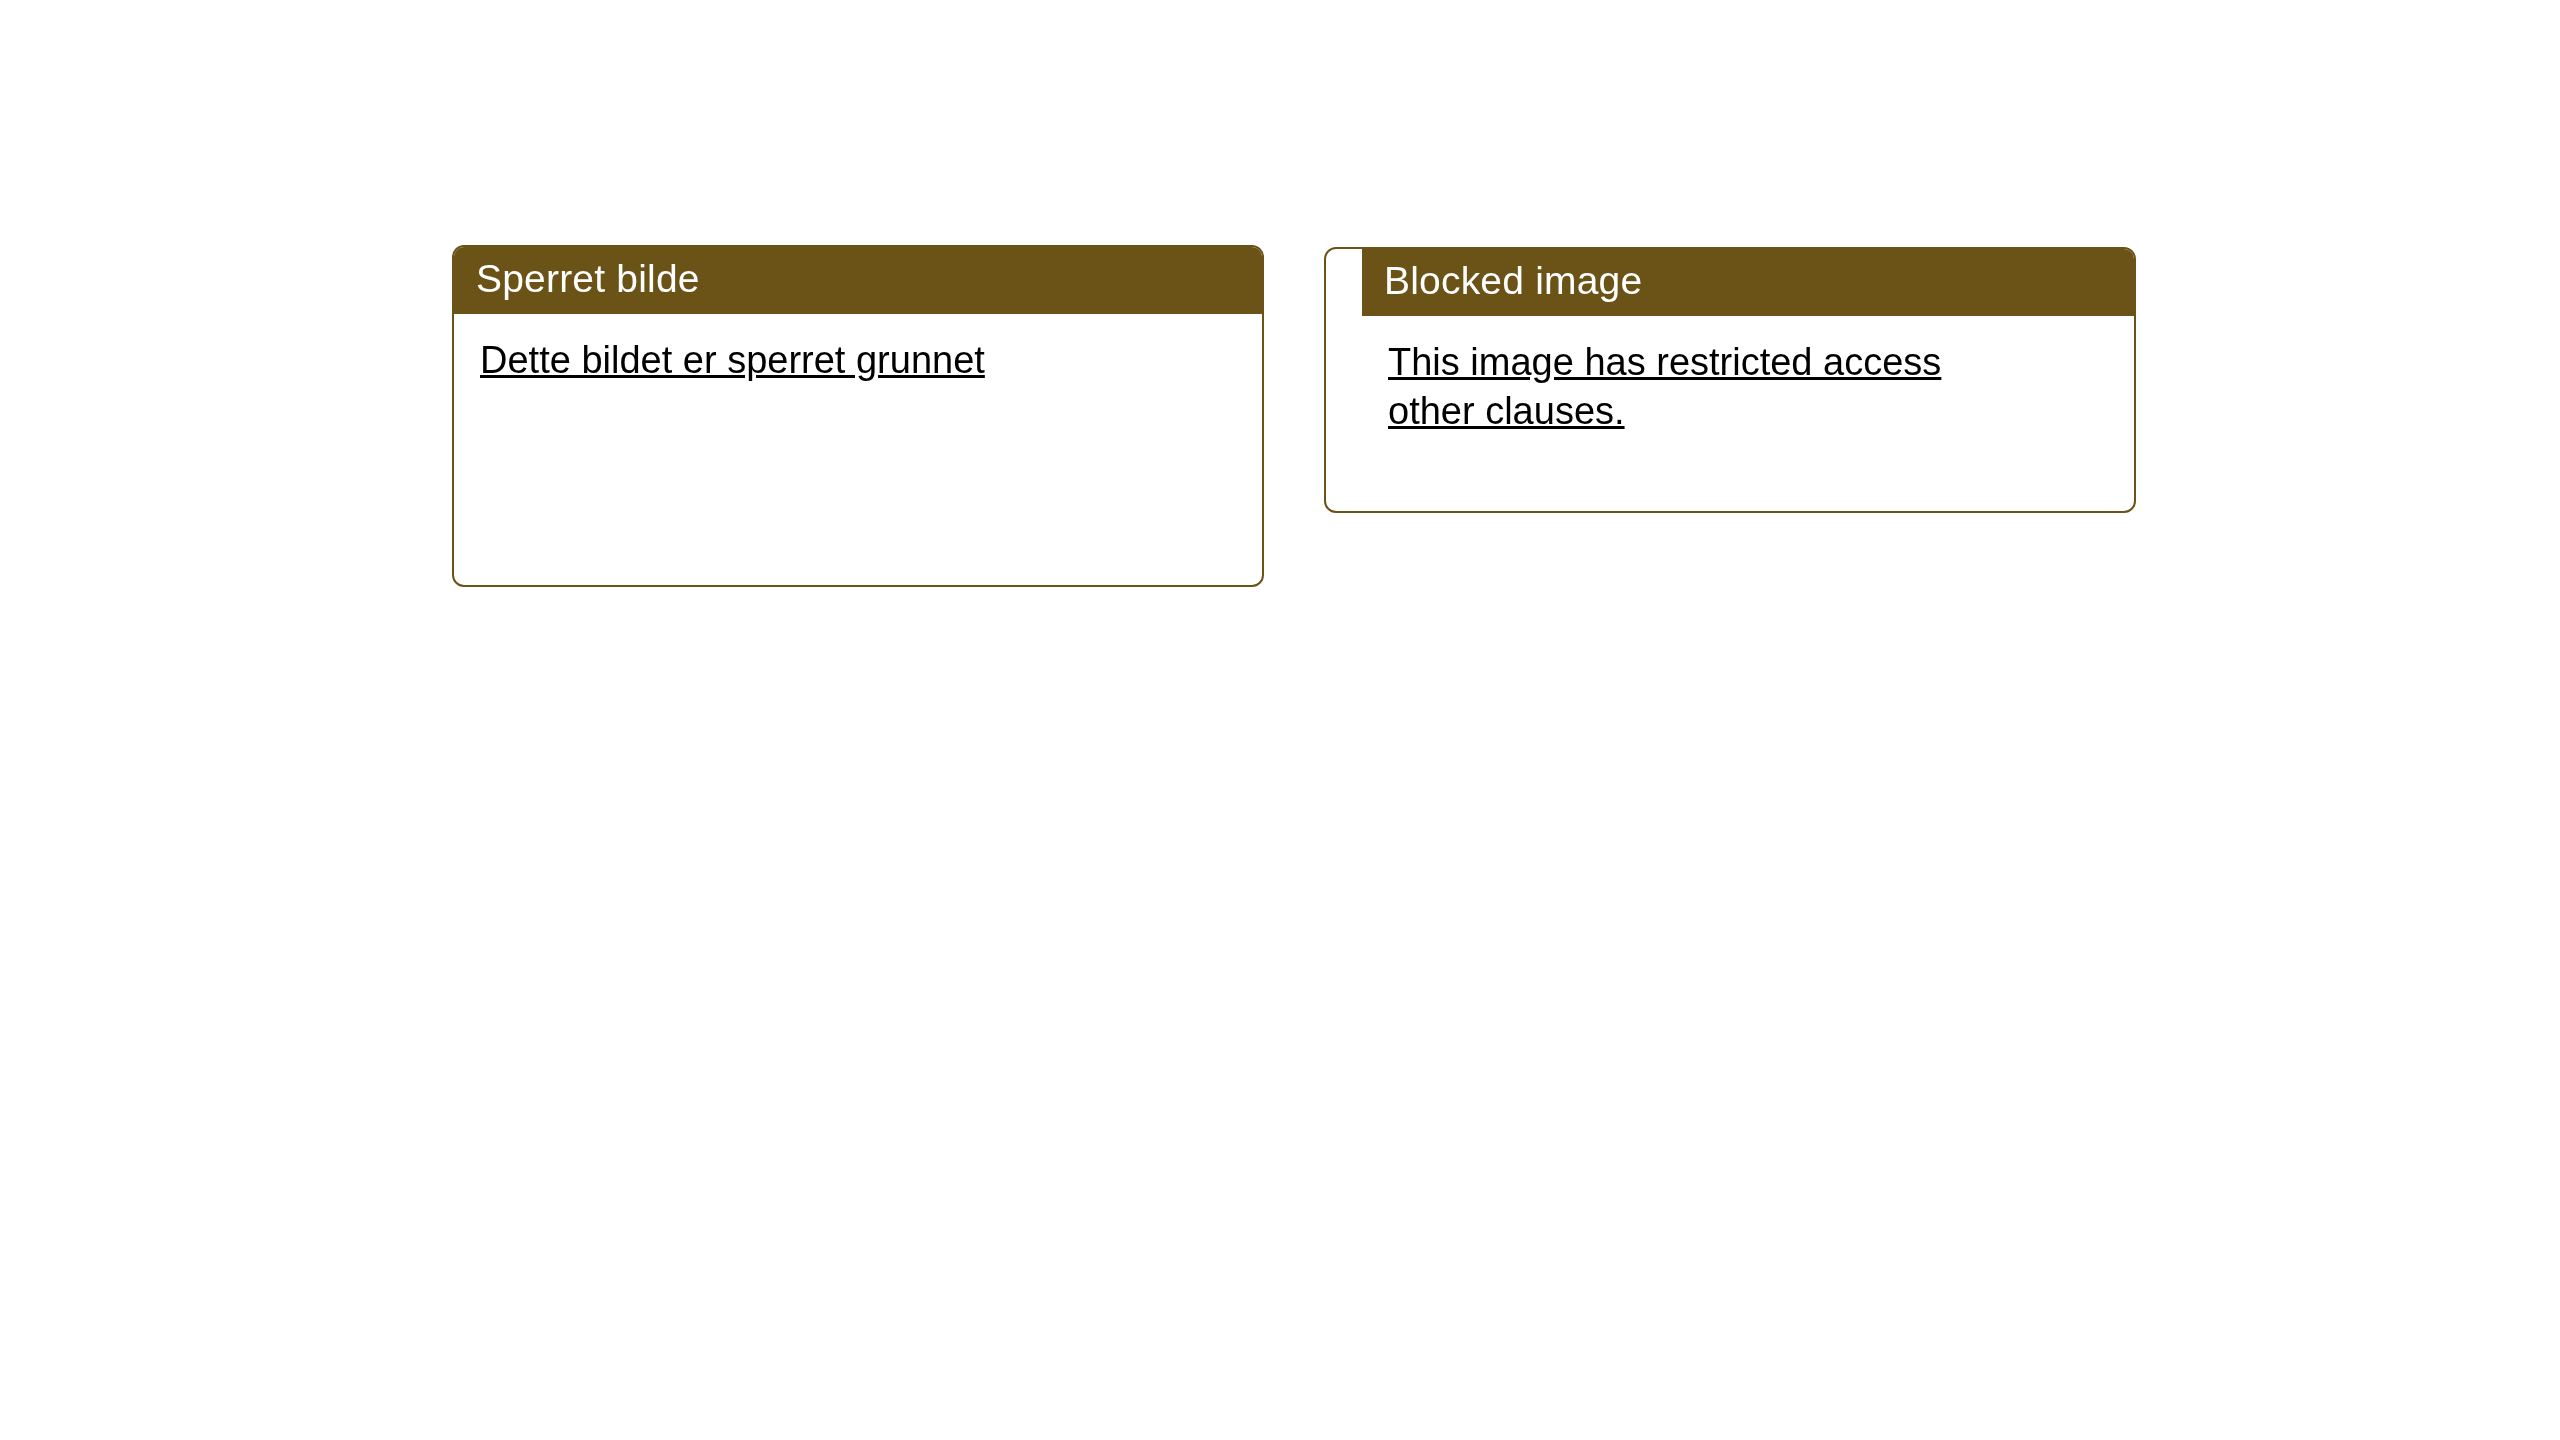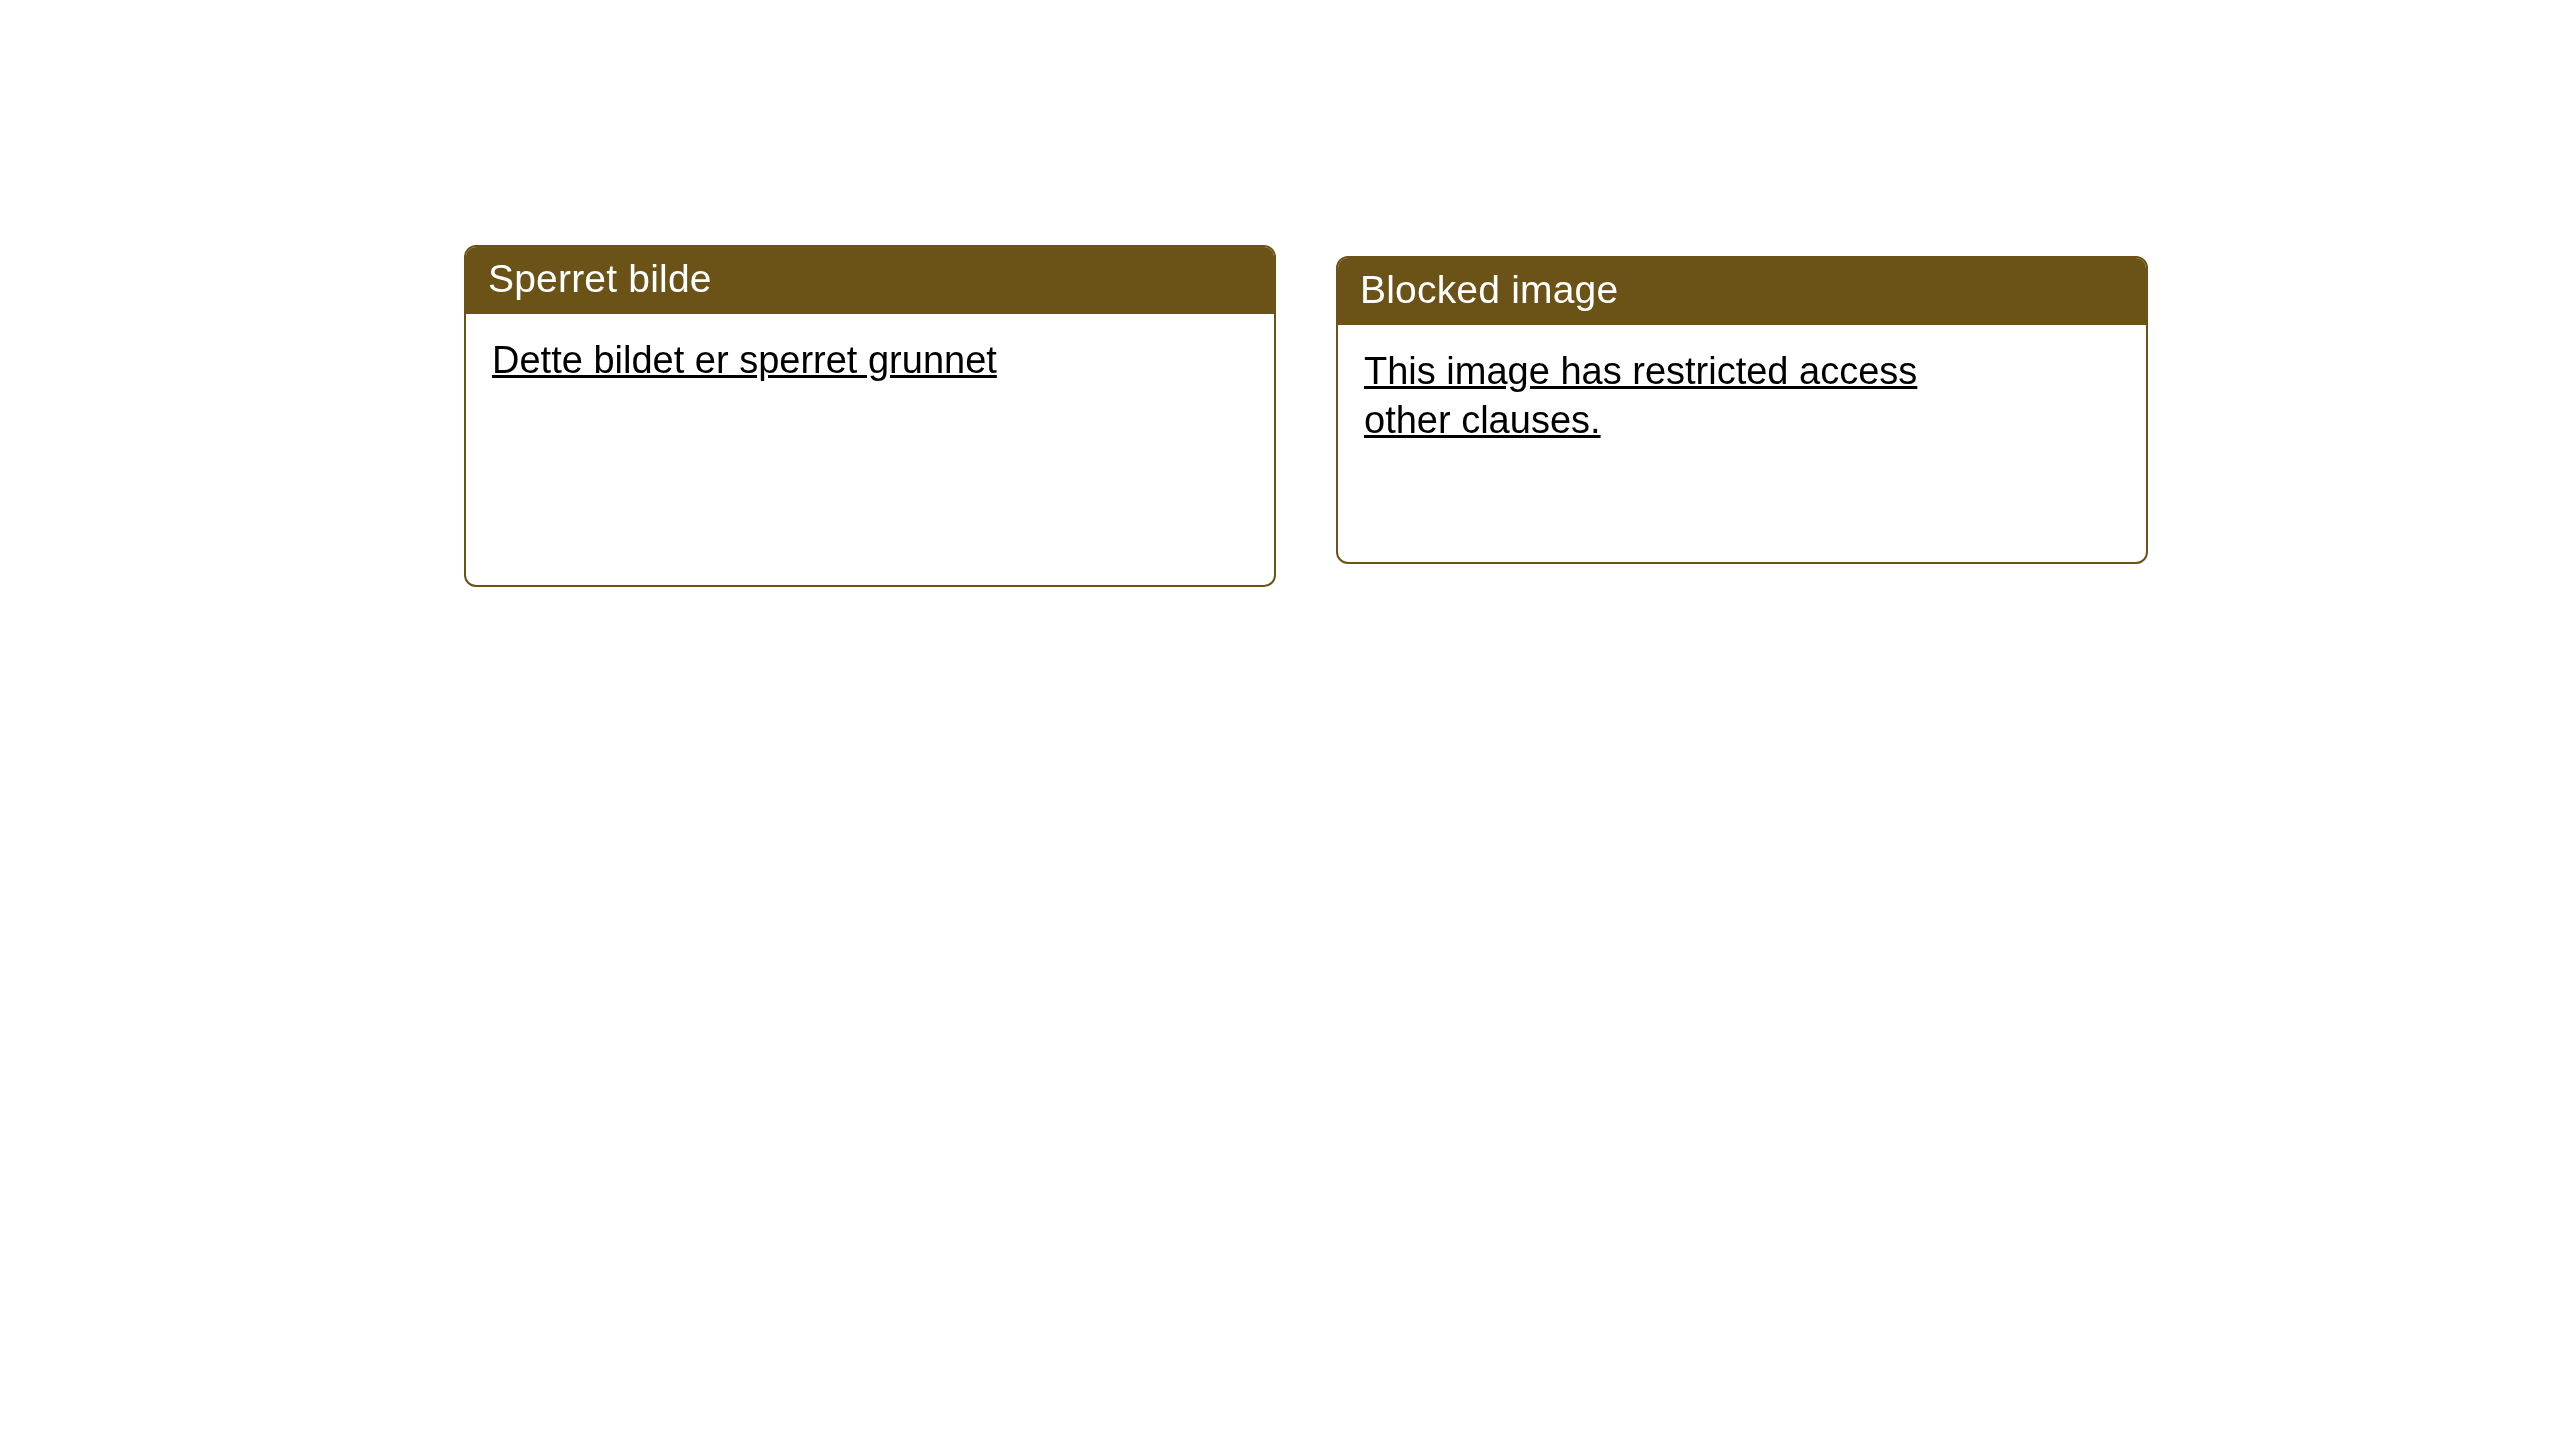--- a/index.html
+++ b/index.html
@@ -21,21 +21,20 @@
     width: 2560px;
     height: 1440px;
   }
   .panel {
     position: absolute;
     box-sizing: border-box;
     background: #ffffff;
     border: 2px solid #6b5318;
     border-radius: 12px;
     overflow: hidden;
-    margin-left: 12px;
   }
   .panel-header {
     box-sizing: border-box;
     background: #6b5318;
     color: #ffffff;
     font-size: 39px;
     line-height: 1.0;
     padding: 12px 22px 16px 22px;
     letter-spacing: 0.2px;
     white-space: nowrap;
@@ -55,23 +54,24 @@
   
   #panel-blocked-no {
     left: 452px;
     top: 245px;
     width: 812px;
     height: 342px;
   }
   
   #panel-blocked-en {
     left: 1324px;
-    top: 256px;
+    top: 247px;
     width: 812px;
-    height: 308px;
+    height: 266px;
+    padding-left: 36px;
   }
 </style>
 </head>
 <body>
 
 <div class="panels">
 
   <div class="panel" id="panel-blocked-no">
     <div class="panel-header">Sperret bilde</div>
     <div class="panel-body">

